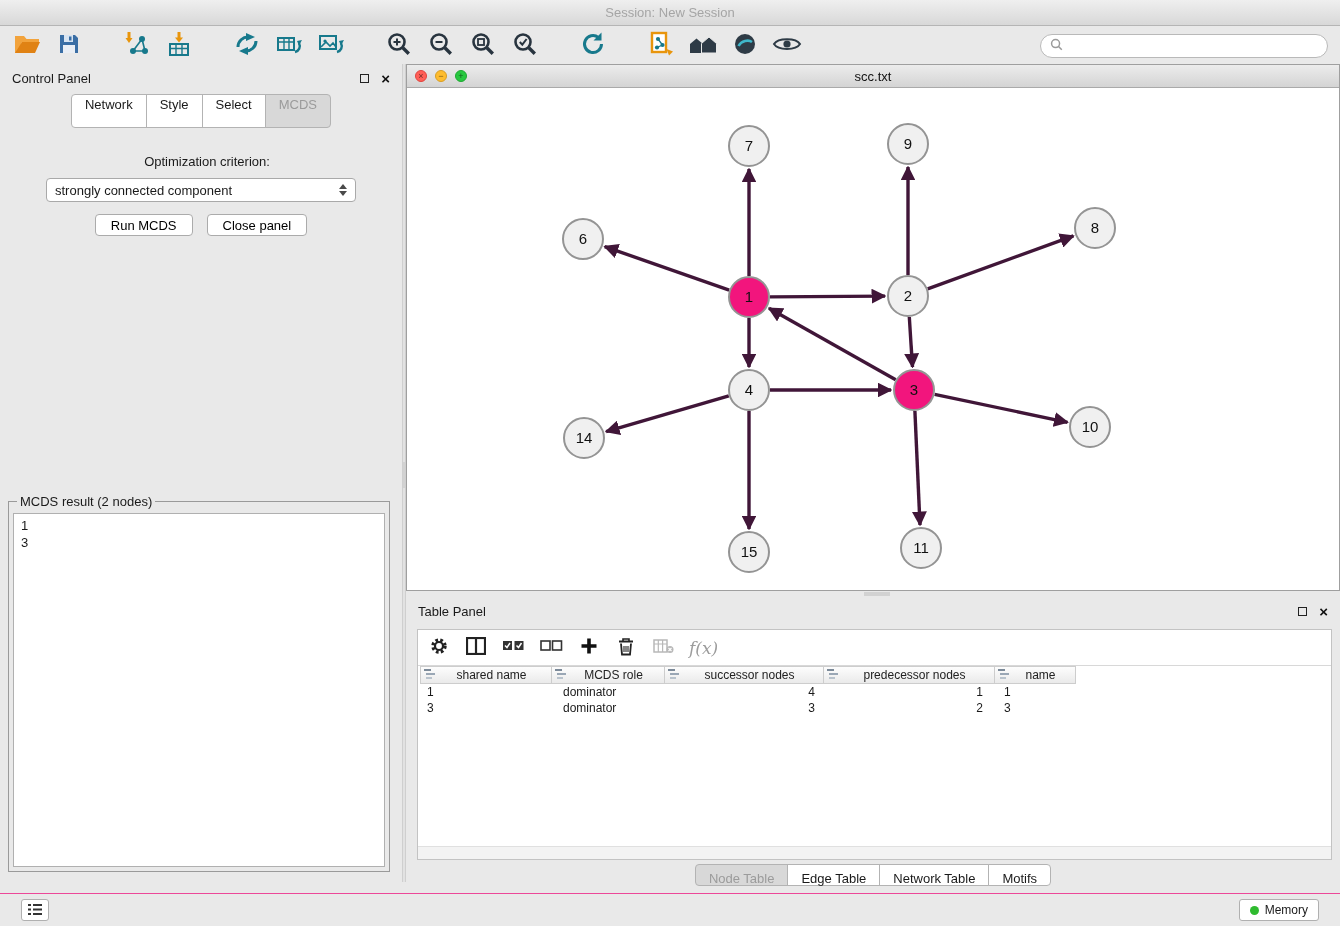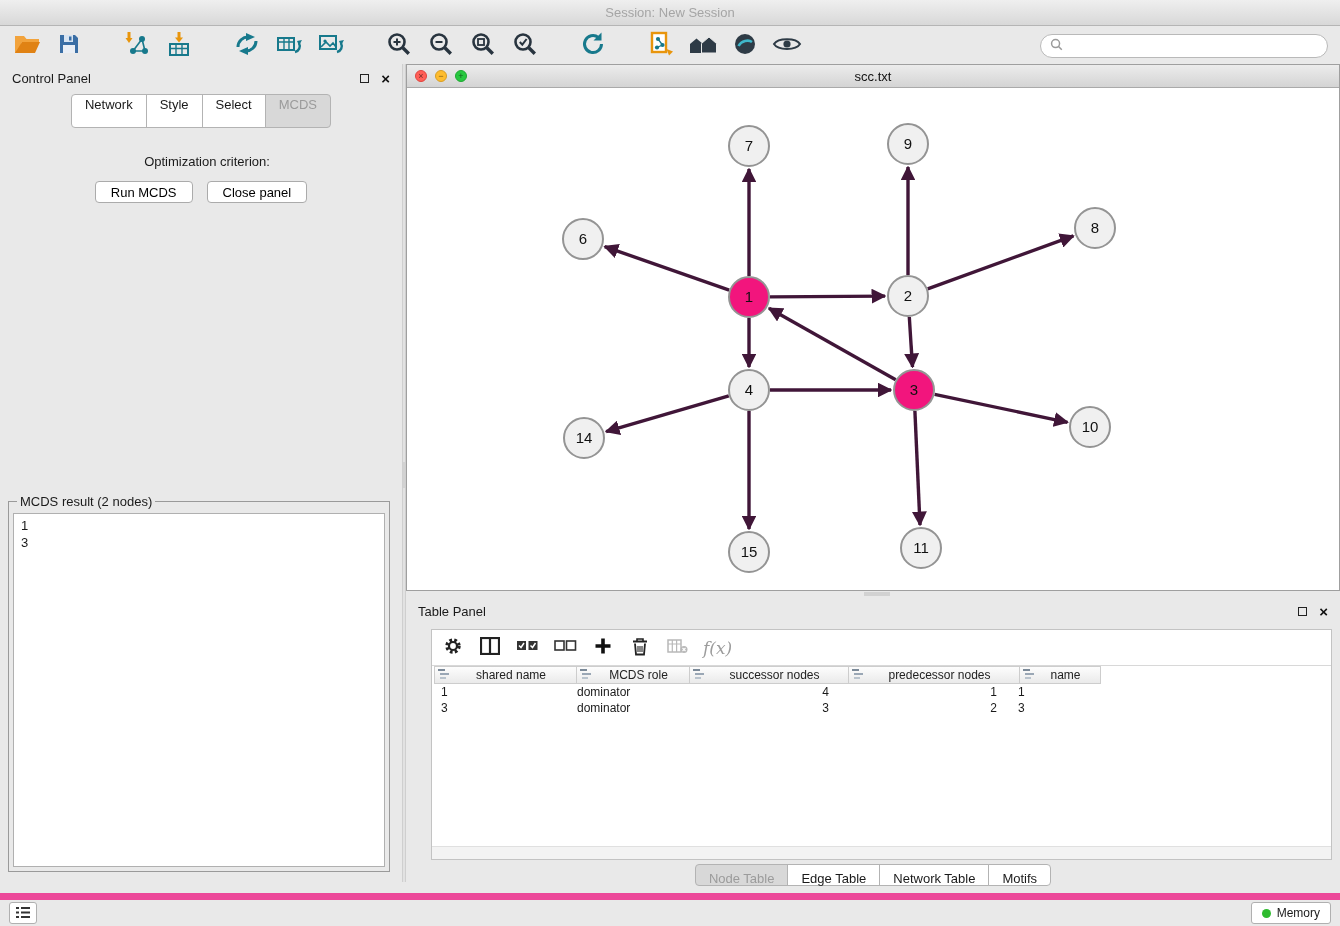--- a/index.html
+++ b/index.html
@@ -81,55 +81,55 @@
   .traffic { position:absolute; left:8px; top:5px; display:flex; gap:8px; }
   .tl { width:12px; height:12px; border-radius:50%; display:flex; align-items:center; justify-content:center; font-size:9px; line-height:1; color:rgba(0,0,0,.55); cursor:default; }
   .tl.red { background:#ff5f57; border:1px solid #e0443e; }
   .tl.yellow { background:#febc2e; border:1px solid #d89e24; }
   .tl.green { background:#28c840; border:1px solid #1ea832; }
   .nw-content { position:absolute; top:23px; left:0; right:0; bottom:0; background:#fff; }
   .nw-content svg { display:block; }
   
   .table-panel { position:absolute; left:406px; right:0; top:597px; height:293px; background:#e9e9e9; }
   .tp-white {
-    position:absolute; left:25px; right:8px; top:32px; height:231px;
+    position:absolute; left:11px; right:8px; top:32px; height:231px;
     background:#fff; border:1px solid #c3c3c3;
   }
   .tp-toolbar { height:36px; border-bottom:1px solid #d8d8d8; display:flex; align-items:center; padding:0 10px; gap:15px; }
   .tp-tool { display:flex; align-items:center; justify-content:center; min-width:22px; height:24px; cursor:default; }
   .fx { font-family:"DejaVu Serif", serif; font-style:italic; color:#9c9c9c; font-size:17px; }
   .t-header { display:flex; margin-left:2px; height:18px; }
   .t-hcell {
     background:linear-gradient(#fdfdfd,#eaeaea); border:1px solid #cdcdcd; margin-left:-1px;
     display:flex; align-items:center; font-size:12px; color:#222; padding:0 3px; position:relative;
   }
   .t-hcell:first-child { margin-left:0; }
   .t-hcell .hlabel { flex:1; text-align:center; }
   .t-rows { font-size:12px; }
   .t-row { display:flex; margin-left:2px; height:16px; line-height:16px; }
   .t-cell { overflow:hidden; white-space:nowrap; }
   .c0 { width:137px; padding-left:7px; }
   .c1 { width:114px; padding-left:6px; }
   .c2 { width:160px; text-align:right; padding-right:16px; }
   .c3 { width:165px; text-align:right; padding-right:13px; }
   .c4 { width:82px;  padding-left:8px; }
-  .hc0 { width:143px; } .hc1 { width:114px; } .hc2 { width:160px; } .hc3 { width:172px;justify-content:space-between; } .hc4 { width:82px; }
+  .hc0 { width:132px; } .hc1 { width:114px; } .hc2 { width:160px; } .hc3 { width:172px;justify-content:space-between; } .hc4 { width:82px; }
   .tp-scrollstrip { position:absolute; left:0; right:0; bottom:0; height:13px; background:#f3f3f3; border-top:1px solid #e0e0e0; }
   .tp-tabs { position:absolute; left:0; right:0; bottom:4px; display:flex; justify-content:center; }
   .tp-tab {
     border:1px solid #b3b3b3; background:#fff; height:22px; line-height:20px;
     padding:4px 13px; font-size:13px; margin-left:-1px; cursor:default;
   }
   .tp-tab:first-child { border-radius:4px 0 0 4px; margin-left:0; }
   .tp-tab:last-child { border-radius:0 4px 4px 0; }
   .tp-tab.selected { background:#d8d8d8; color:#9b9b9b; }
   
   .statusbar {
     position:absolute; left:0; right:0; bottom:0; height:33px;
-    border-top:7px solid #ec4899; display:flex; align-items:center; padding:0 9px; background:#e9e9e9;
+    border-top:1px solid #ec4899; display:flex; align-items:center; padding:0 21px; background:#e9e9e9;
   }
   .list-btn {
     width:28px; height:22px; background:#fff; border:1px solid #b0b0b0; border-radius:3px;
     display:flex; align-items:center; justify-content:center; cursor:default;
   }
   .memory-btn {
     margin-left:auto; height:22px; background:#fff; border:1px solid #b0b0b0; border-radius:3px;
     display:flex; align-items:center; gap:6px; padding:0 10px; font-size:12px; cursor:default;
   }
   .mem-dot { width:9px; height:9px; border-radius:50%; background:#2fbb2f; }
@@ -283,20 +283,27 @@
       <button class="close-btn">×</button>
     </span>
   </div>
   <div class="cp-tabs">
     <div class="cp-tab">Network</div>
     <div class="cp-tab">Style</div>
     <div class="cp-tab">Select</div>
     <div class="cp-tab selected">MCDS</div>
   </div>
   <div class="opt-label">Optimization criterion:</div>
+  <div class="dropdown">
+    <span>strongly connected component</span>
+    <span class="arrows">
+        <span class="tri-up"></span>
+        <span class="tri-down"></span>
+      </span>
+  </div>
   <div class="cp-buttons">
     <button class="btn">Run MCDS</button>
     <button class="btn">Close panel</button>
   </div>
   <fieldset class="result-box">
     <legend>MCDS result (2 nodes)</legend>
     <div class="result-inner">
       <div>1</div>
       <div>3</div>
     </div>

